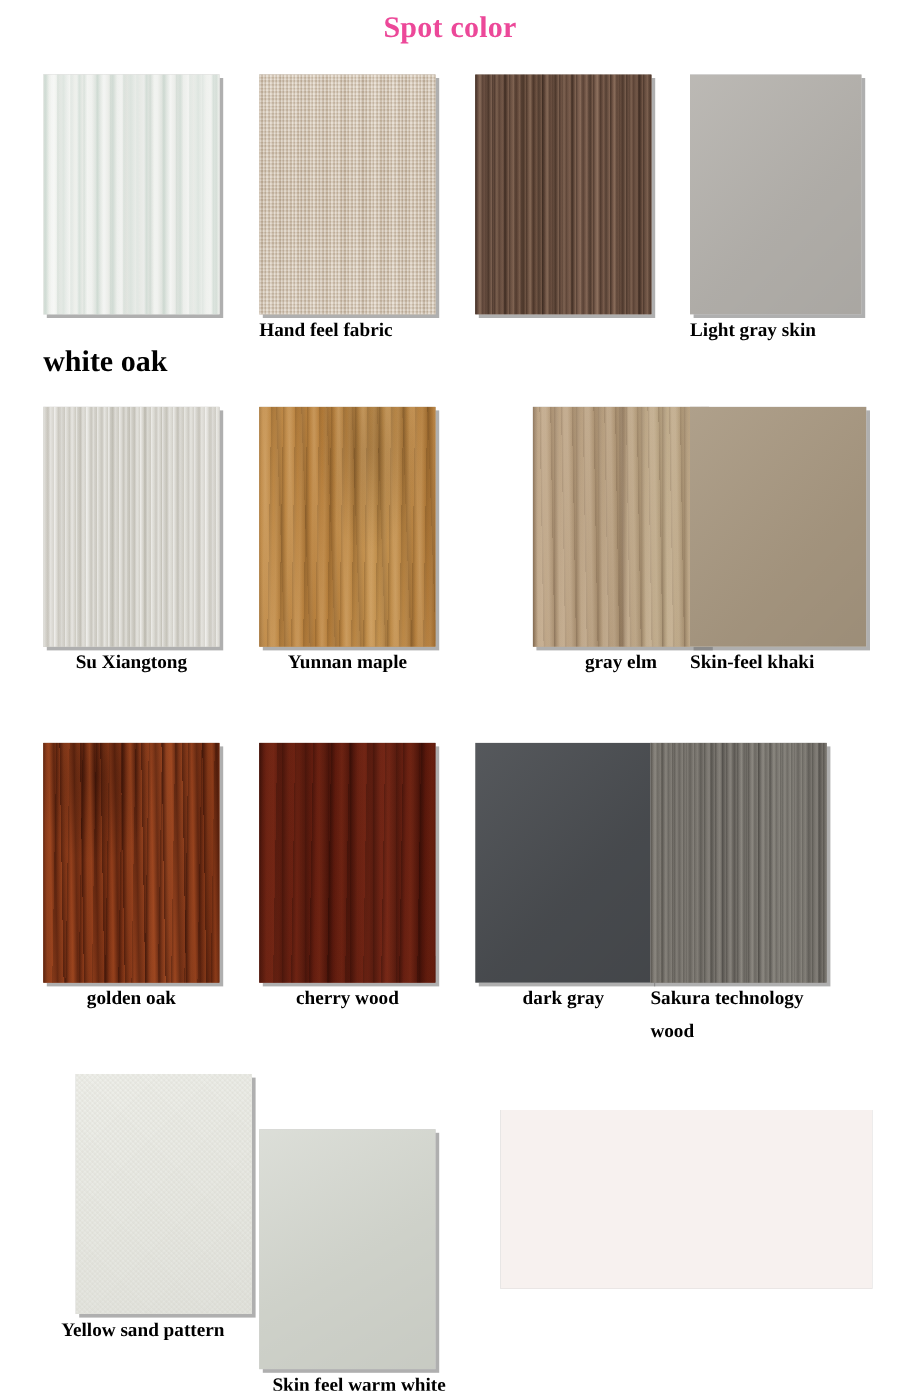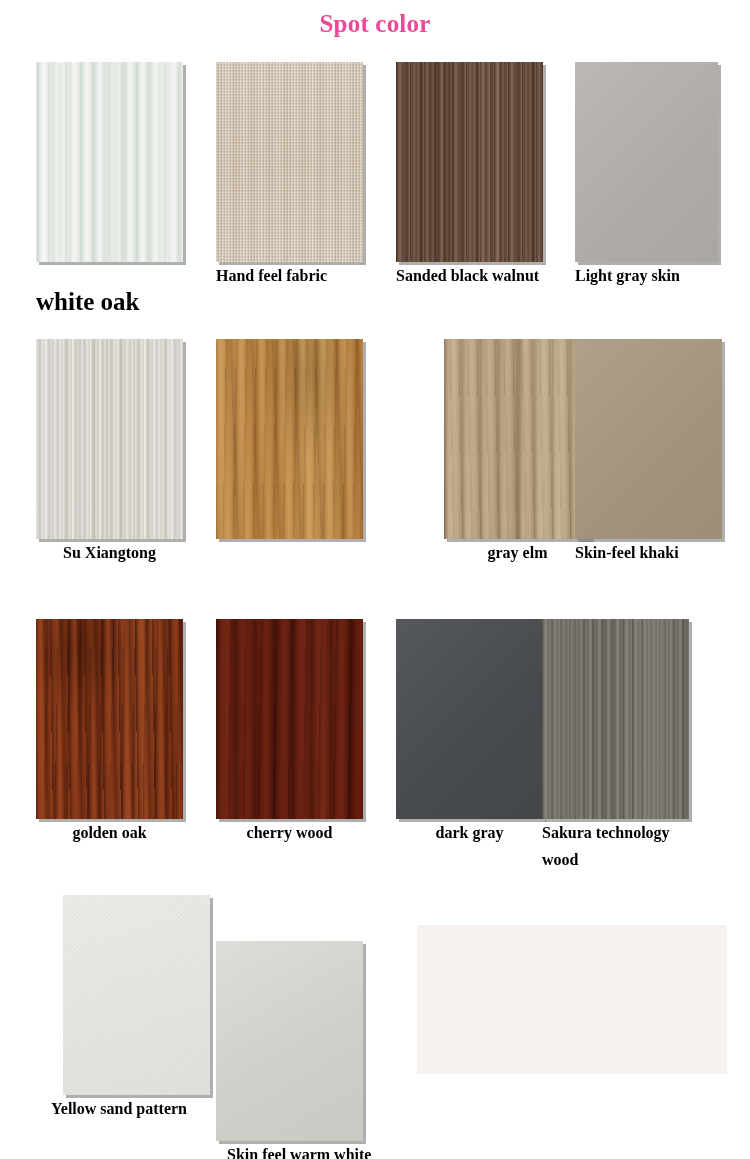--- a/index.html
+++ b/index.html
@@ -324,41 +324,41 @@
     <div class="swatch">
       <div class="tex tex-fabric"></div>
     </div>
     <div class="caption">Hand feel fabric</div>
   </div>
 
   <div class="cell" style="left:396px; top:0px;">
     <div class="swatch">
       <div class="tex tex-walnut"></div>
     </div>
-    <div class="caption">Sanded black walnut</div>
   </div>
 
   <div class="cell" style="left:575px; top:0px;">
     <div class="swatch" style="width:143px;">
       <div class="tex tex-light-gray"></div>
     </div>
     <div class="caption">Light gray skin</div>
   </div>
 
   <div class="cell" style="left:36px; top:277px;">
     <div class="swatch">
       <div class="tex tex-suxiang"></div>
     </div>
     <div class="caption center">Su Xiangtong</div>
   </div>
 
   <div class="cell" style="left:216px; top:277px;">
     <div class="swatch">
       <div class="tex tex-maple"></div>
     </div>
+    <div class="caption center">Yunnan maple</div>
   </div>
 
   <div class="cell" style="left:396px; top:277px;padding-left:48px;">
     <div class="swatch">
       <div class="tex tex-elm"></div>
     </div>
     <div class="caption center">gray elm</div>
   </div>
 
   <div class="cell" style="left:575px; top:277px;">

